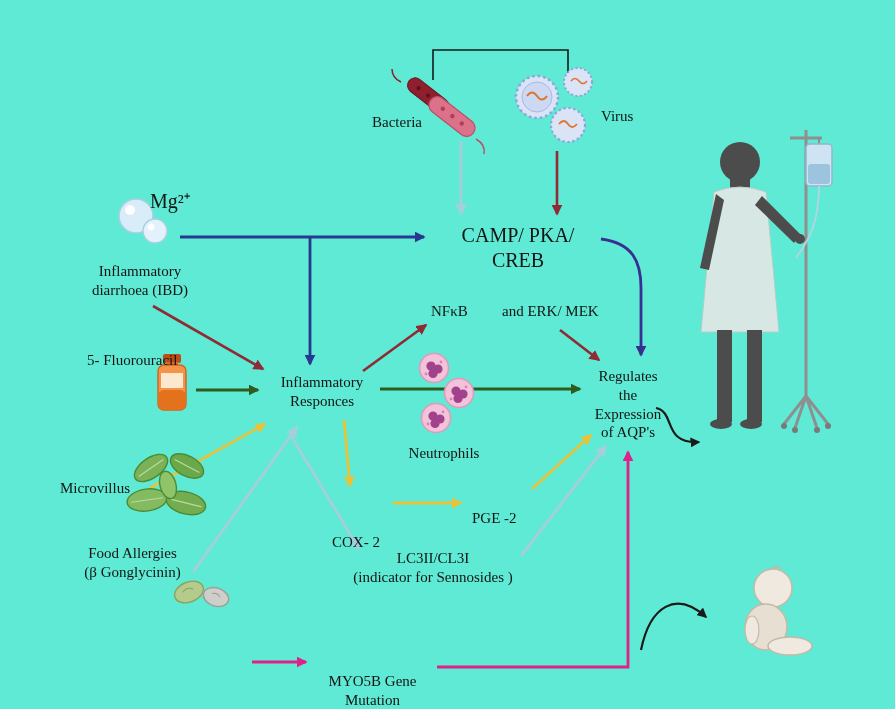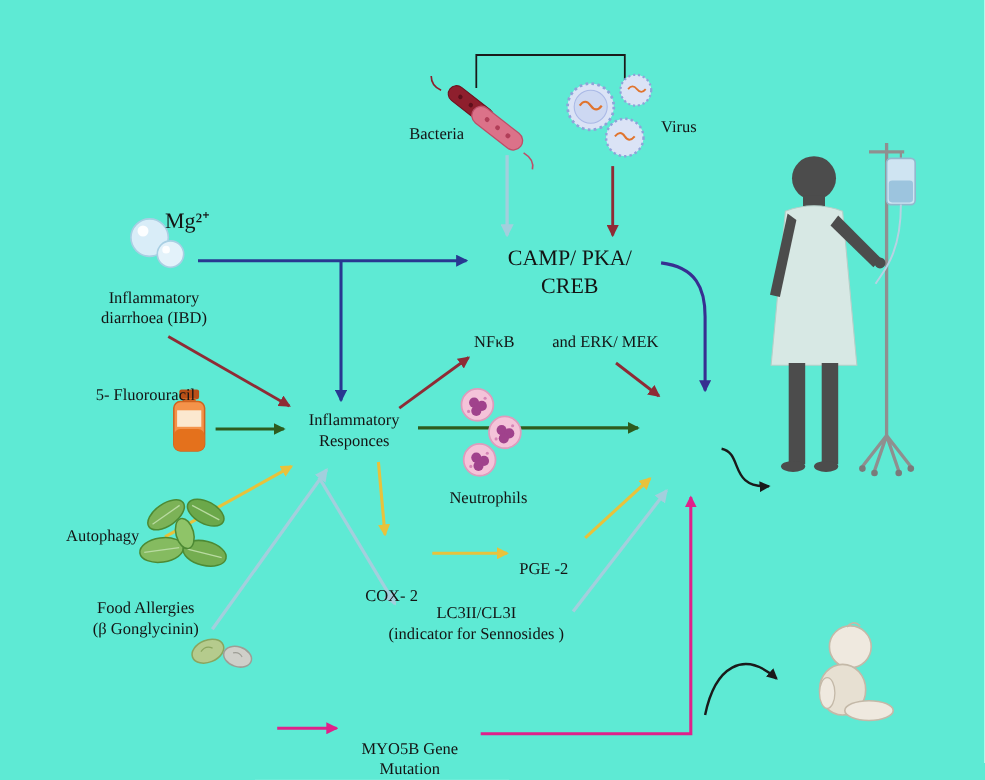--- a/index.html
+++ b/index.html
@@ -222,21 +222,25 @@
   <div class="label big" style="left:150px;top:189px;">Mg²⁺</div>
   <div class="label big c" style="left:434px;top:223px;width:168px;">CAMP/ PKA/ CREB</div>
   <div class="label c" style="left:70px;top:262px;width:140px;">Inflammatory
 diarrhoea (IBD)</div>
   <div class="label" style="left:431px;top:302px;">NFκB</div>
   <div class="label" style="left:502px;top:302px;">and ERK/ MEK</div>
   <div class="label" style="left:53px;top:351px;margin-left:34px;">5- Fluorouracil</div>
   <div class="label c" style="left:266px;top:373px;width:112px;">Inflammatory
 Responces</div>
   <div class="label c" style="left:404px;top:444px;width:80px;">Neutrophils</div>
-  <div class="label" style="left:60px;top:479px;">Autophagy</div>
+  <div class="label c" style="left:584px;top:367px;width:88px;">Regulates
+the
+Expression
+of AQP's</div>
+  <div class="label" style="left:60px;top:479px;">Microvillus</div>
   <div class="label" style="left:332px;top:493px;margin-top:40px;">COX- 2</div>
   <div class="label" style="left:472px;top:493px;margin-top:16px;">PGE -2</div>
   <div class="label c" style="left:70px;top:544px;width:125px;">Food Allergies
 (β Gonglycinin)</div>
   <div class="label c" style="left:348px;top:549px;width:170px;">LC3II/CL3I
 (indicator for Sennosides )</div>
   <div class="label c" style="left:310px;top:644px;width:125px;margin-top:28px;">MYO5B Gene
 Mutation</div>
 
 </div>

